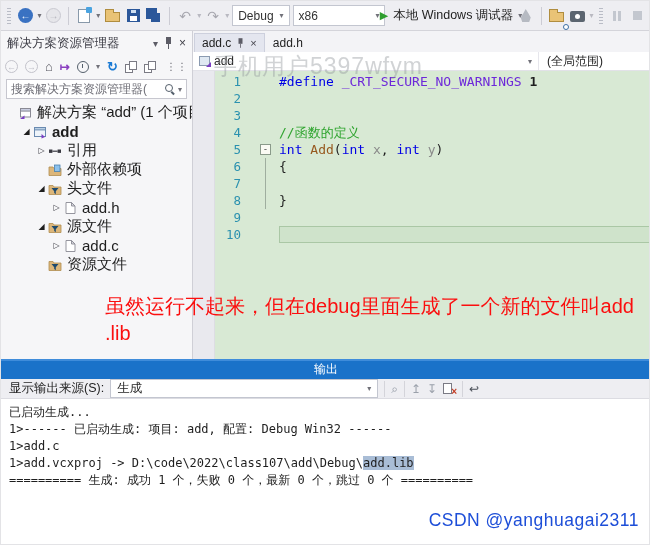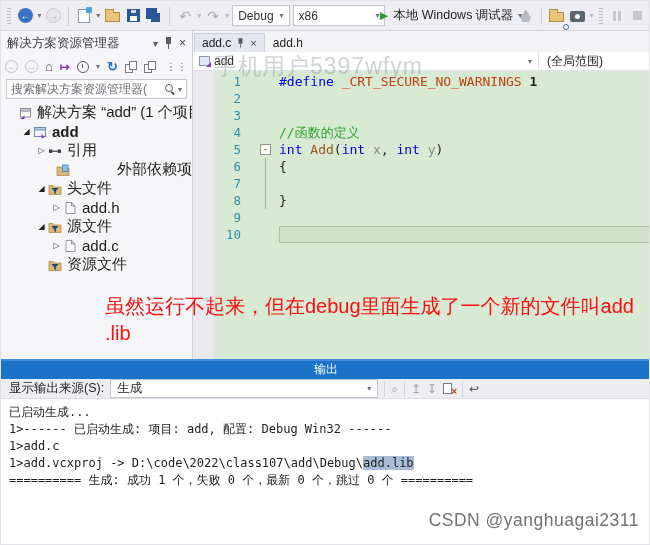--- a/index.html
+++ b/index.html
@@ -113,21 +113,21 @@
   .code-area{ flex:1; background:#d8e9d4; font-family:"DejaVu Sans Mono","Liberation Mono",monospace;
     font-size:13px; position:relative; overflow:hidden; padding-top:2px;}
   .cline{ display:flex; height:17px; line-height:17px;}
   .lnum{ width:32px; flex:none; text-align:right; padding-right:6px; color:#2b91af; font-size:12.5px;}
   .lfold{ width:32px; flex:none; position:relative;}
   .fold-box{ position:absolute; left:13px; top:3px; width:11px; height:11px; background:#fbfbf4;
     border:1px solid #8a9a8a; color:#444; font-size:9px; line-height:9px; text-align:center;}
   .guide{ position:absolute; left:18px; top:0; height:100%; border-left:1px solid #9fae9f;}
   .ltxt{ flex:1; white-space:pre;}
   .ltxt.current{ background:#cfe3cb; border:1px solid #aac7a5; height:17px;}
-  .tk-kw{ color:#0000e6;} .tk-macro{ color:#c2410c;} .tk-num{ color:#1e1e1e; font-weight:bold;}
+  .tk-kw{ color:#0000e6;} .tk-macro{ color:#6d28d9;} .tk-num{ color:#1e1e1e; font-weight:bold;}
   .tk-cm{ color:#2ea42e;} .tk-fn{ color:#97591f;} .tk-pm{ color:#8a8a8a;}
   .tk-pl{ color:#1e1e1e;} .tk-ctrl{ color:#a626a4; font-weight:bold;}
   .editor-watermark{ position:absolute; left:213px; top:50px; z-index:5; pointer-events:none;
     font-size:23px; letter-spacing:1px; color:rgba(145,150,155,.42); white-space:nowrap;}
   
   .annotation{ position:absolute; left:104px; top:292px; width:542px; z-index:8;
     color:#fb0f0f; font-size:20px; line-height:27px; font-family:"Liberation Sans",sans-serif;}
   
   .output{ position:absolute; left:0; top:358px; width:650px; height:187px; background:#fff;
     border-top:2px solid #3f8cda; display:flex; flex-direction:column;}
@@ -141,21 +141,21 @@
     display:flex; align-items:center; justify-content:space-between; padding:0 6px; font-size:12.5px;}
   .oi{ color:#9aa0aa; font-size:12px; line-height:1;}
   .oi.dark{ color:#4a4f58;}
   .clear-ic{ position:relative; width:13px; height:13px;}
   .clear-ic i{ position:absolute; left:0; top:1px; width:9px; height:11px; background:#fff; border:1px solid #7a7a84;}
   .clear-ic b{ position:absolute; right:-1px; bottom:-2px; color:#c23b22; font-size:10px; font-weight:bold; font-style:normal;}
   .osep{ width:1px; height:16px; background:#d4d4da;}
   .out-text{ flex:1; font-family:"DejaVu Sans Mono","Liberation Mono",monospace; font-size:12px;
     line-height:17px; padding:5px 8px; color:#1e1e1e; white-space:pre; overflow:hidden;}
   .oline .hl{ background:#a9bdd6;}
-  .csdn{ position:absolute; right:10px; top:509px; font-size:17.5px; color:#737373;
+  .csdn{ position:absolute; right:10px; top:509px; font-size:17.5px; color:#1d4ed8;
     text-shadow:1px 1px 0 #ffffff; letter-spacing:.5px; z-index:9;}
 </style>
 </head>
 <body>
 
 <div class="screen">
 
   <div class="toolbar">
     <span class="grip"></span>
     <span class="tbtn">
@@ -294,21 +294,21 @@
             <span class="twisty">▷</span>
             <span class="ticon">
               <svg viewBox="0 0 14 14">
                 <rect x="1" y="5.5" width="3.4" height="3.4" fill="#3a3a42"></rect>
                 <rect x="9.6" y="5.5" width="3.4" height="3.4" fill="#3a3a42"></rect>
                 <line x1="4.4" y1="7.2" x2="9.6" y2="7.2" stroke="#3a3a42" stroke-width="1.2"></line>
               </svg>
             </span>
             <span class="tlabel">引用</span>
           </div>
-          <div class="tree-row" style=" justify-content: space-between;">
+          <div class="tree-row" style="padding-left: 34px;">
             <span class="twisty"></span>
             <span class="ticon">
               <svg viewBox="0 0 14 14">
                 <path d="M1 4 h4 l1 1.5 h7 v7 h-12 Z" fill="#dcb67a" stroke="#b08d4f" stroke-width=".8"></path>
                 <rect x="6.5" y="2" width="5.5" height="6.5" fill="#8cc1ec" stroke="#4a80b0" stroke-width=".8"></rect>
               </svg>
             </span>
             <span class="tlabel">外部依赖项</span>
           </div>
           <div class="tree-row" style="padding-left: 34px;">

